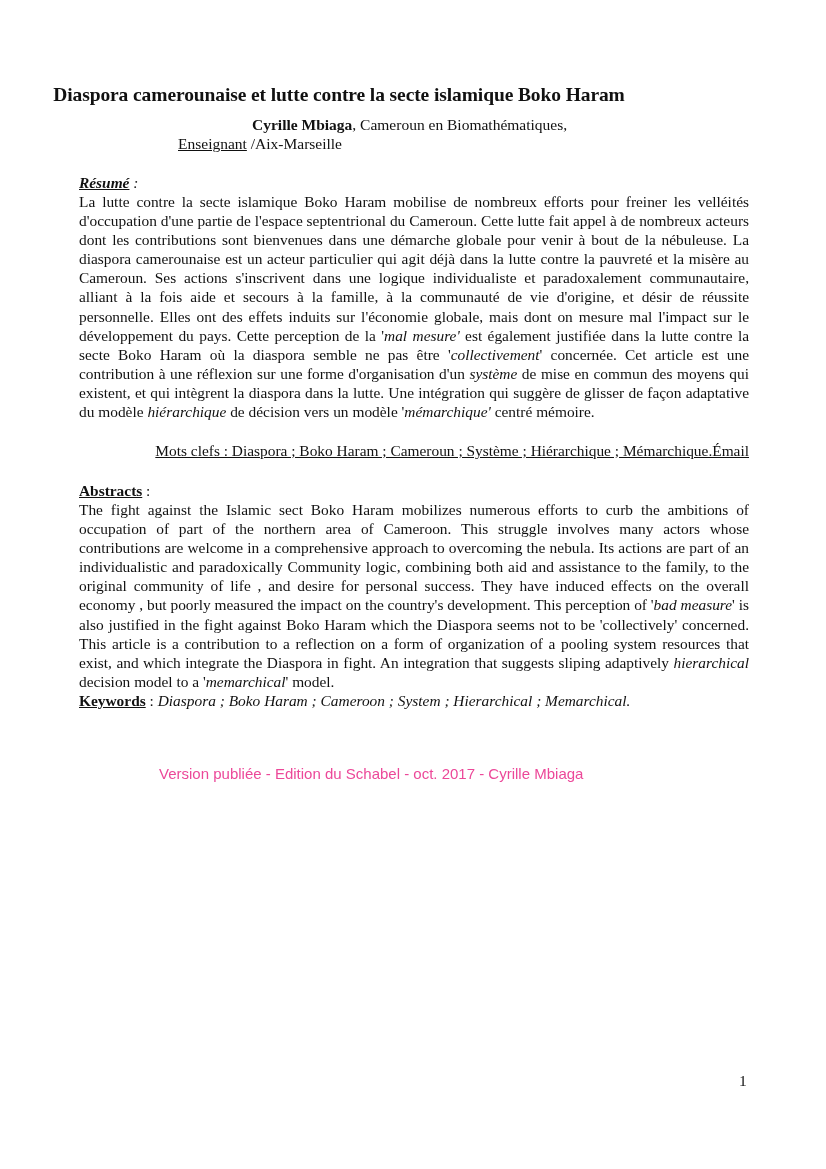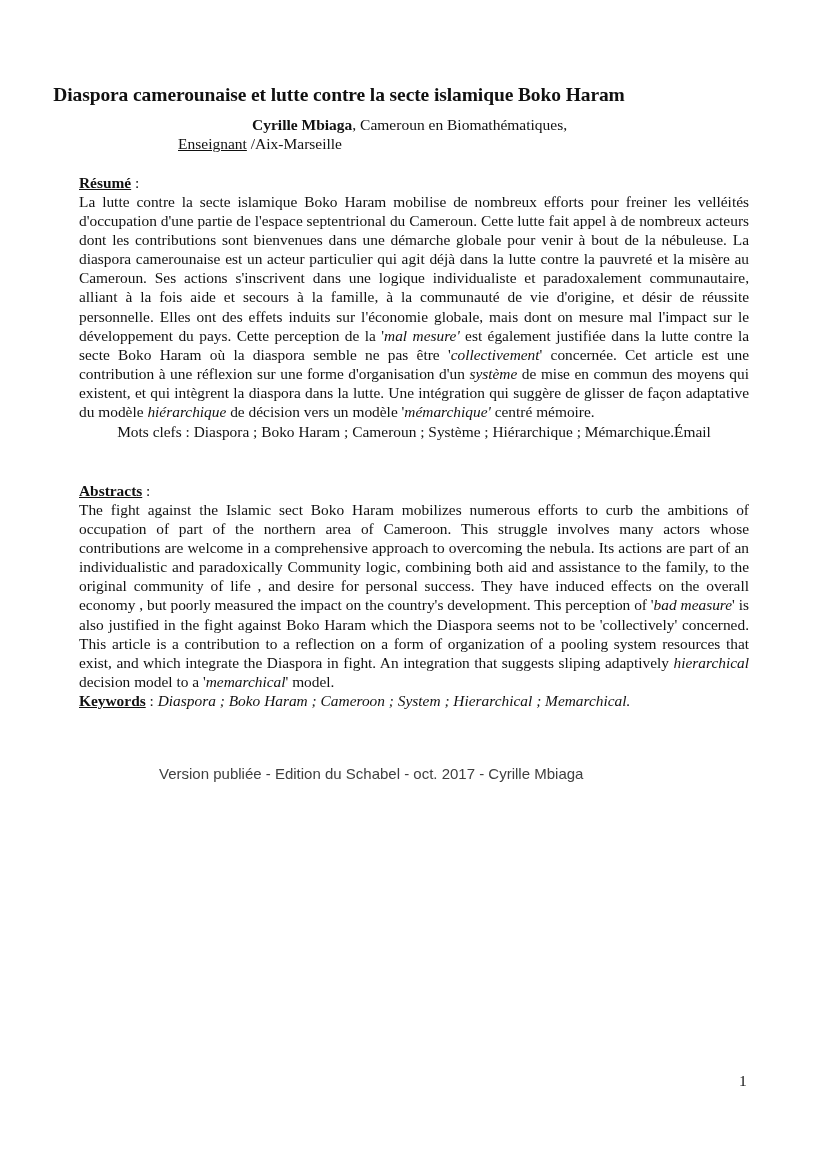--- a/index.html
+++ b/index.html
@@ -18,30 +18,30 @@
     .author-line b { font-weight: bold; }
     .affil-line {
       position: absolute; left: 178px; top: 135px; font-size: 15.5px;
     }
     .u { text-decoration: underline; }
     .block {
       position: absolute; left: 79px; width: 670px;
       font-size: 15.4px; line-height: 19.1px; text-align: justify;
     }
     .heading { font-weight: bold; text-decoration: underline; }
-    .resume-head { top: 173px; }
+    .resume-head { top: 173px; font-style: italic; }
     .resume-body { top: 192px; }
-    .mots { top: 422px; text-align: center; }
+    .mots { top: 441px; text-align: right; text-decoration: underline; }
     .abs-head { top: 481px; }
     .abs-body { top: 500px; }
     .kw { top: 691px; text-align: left; }
     .kw i { font-style: italic; }
     .footer-version {
       position: absolute; left: 159px; top: 765px;
-      font-family: "Liberation Sans", "DejaVu Sans", sans-serif; font-size: 15px; color: #404040;
+      font-family: "Liberation Sans", "DejaVu Sans", sans-serif; font-size: 15px; color: #ec4899;
     }
     .page-number {
       position: absolute; left: 739px; top: 1072px; font-size: 15.5px;
     }
     i { font-style: italic; }
   </style>
 </head>
 <body>
 
 <div>

